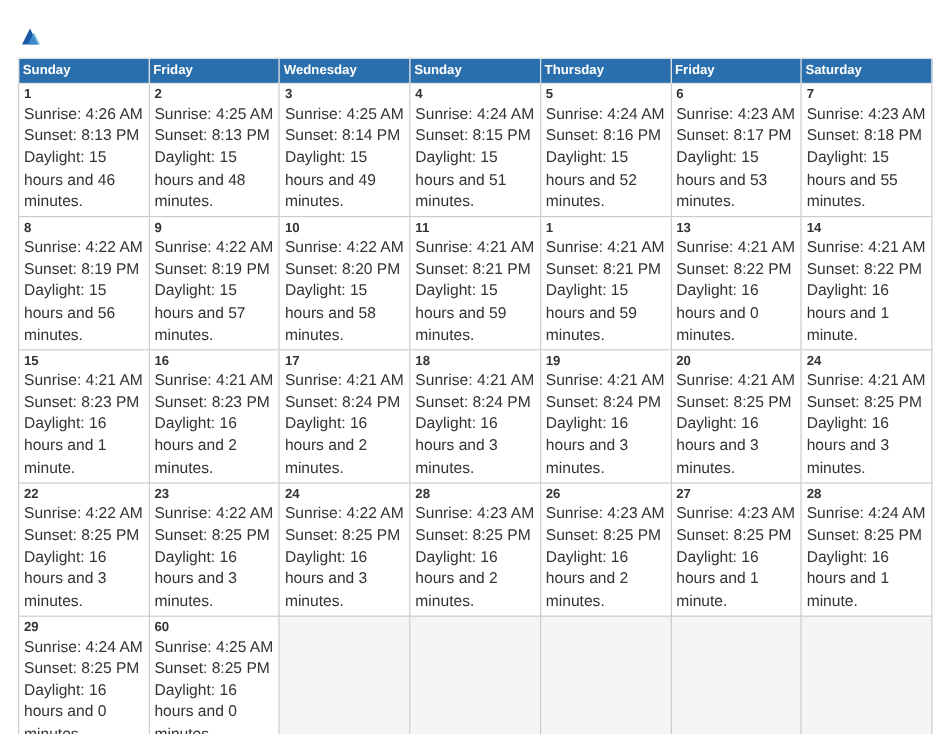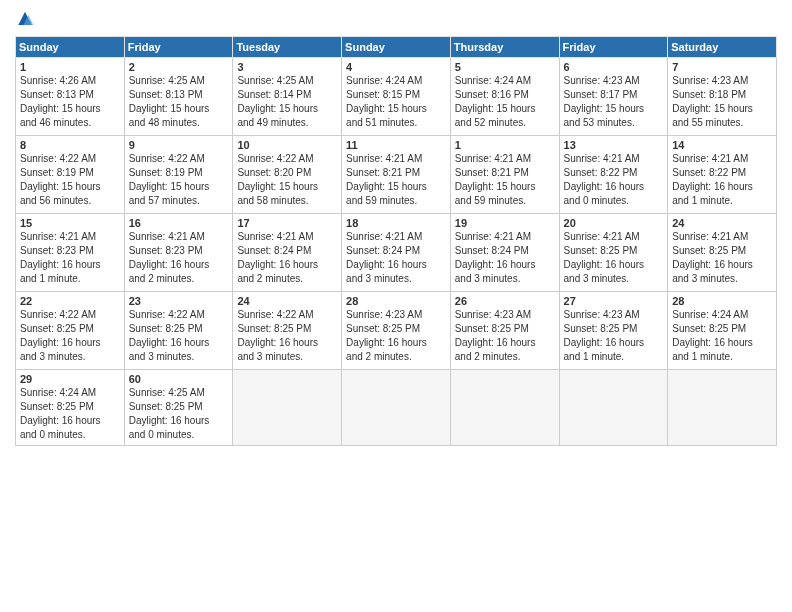--- a/index.html
+++ b/index.html
@@ -6,21 +6,21 @@
     body {
       font-family: Arial, sans-serif;
       background: #fff;
       width: 792px;
       height: 612px;
       overflow: hidden;
     }
     .page {
       width: 792px;
       height: 612px;
-      padding: 10px 15px;
+      padding: 22px 15px;
       background: #fff;
     }
     .header {
       display: flex;
       justify-content: space-between;
       align-items: flex-start;
       margin-bottom: 6px;
     }
     .logo {
       display: flex;
@@ -86,21 +86,21 @@
     }
     .day-num {
       font-size: 11px;
       font-weight: bold;
       color: #333;
       display: block;
       margin-bottom: 1px;
     }
     .day-info {
       line-height: 1.4;
-      font-size: 10px;
+      font-size: 13px;
       color: #333;
     }
     .week-row td {
       height: 78px;
     }
     .last-row td {
       height: 65px;
     }
   </style>
 </head>
@@ -122,21 +122,21 @@
       <div class="main-title"></div>
       <div class="subtitle"></div>
     </div>
   </div>
 
   <table class="calendar">
     <thead>
       <tr>
       <th>Sunday</th>
           <th>Friday</th>
-          <th>Tuesday</th>
+          <th>Wednesday</th>
           <th>Sunday</th>
           <th>Thursday</th>
           <th>Friday</th>
           <th>Saturday</th>
         </tr>
     </thead>
     <tbody id="calendar-body">
     <tr class="week-row">
           <td>
         <span class="day-num">1</span>

